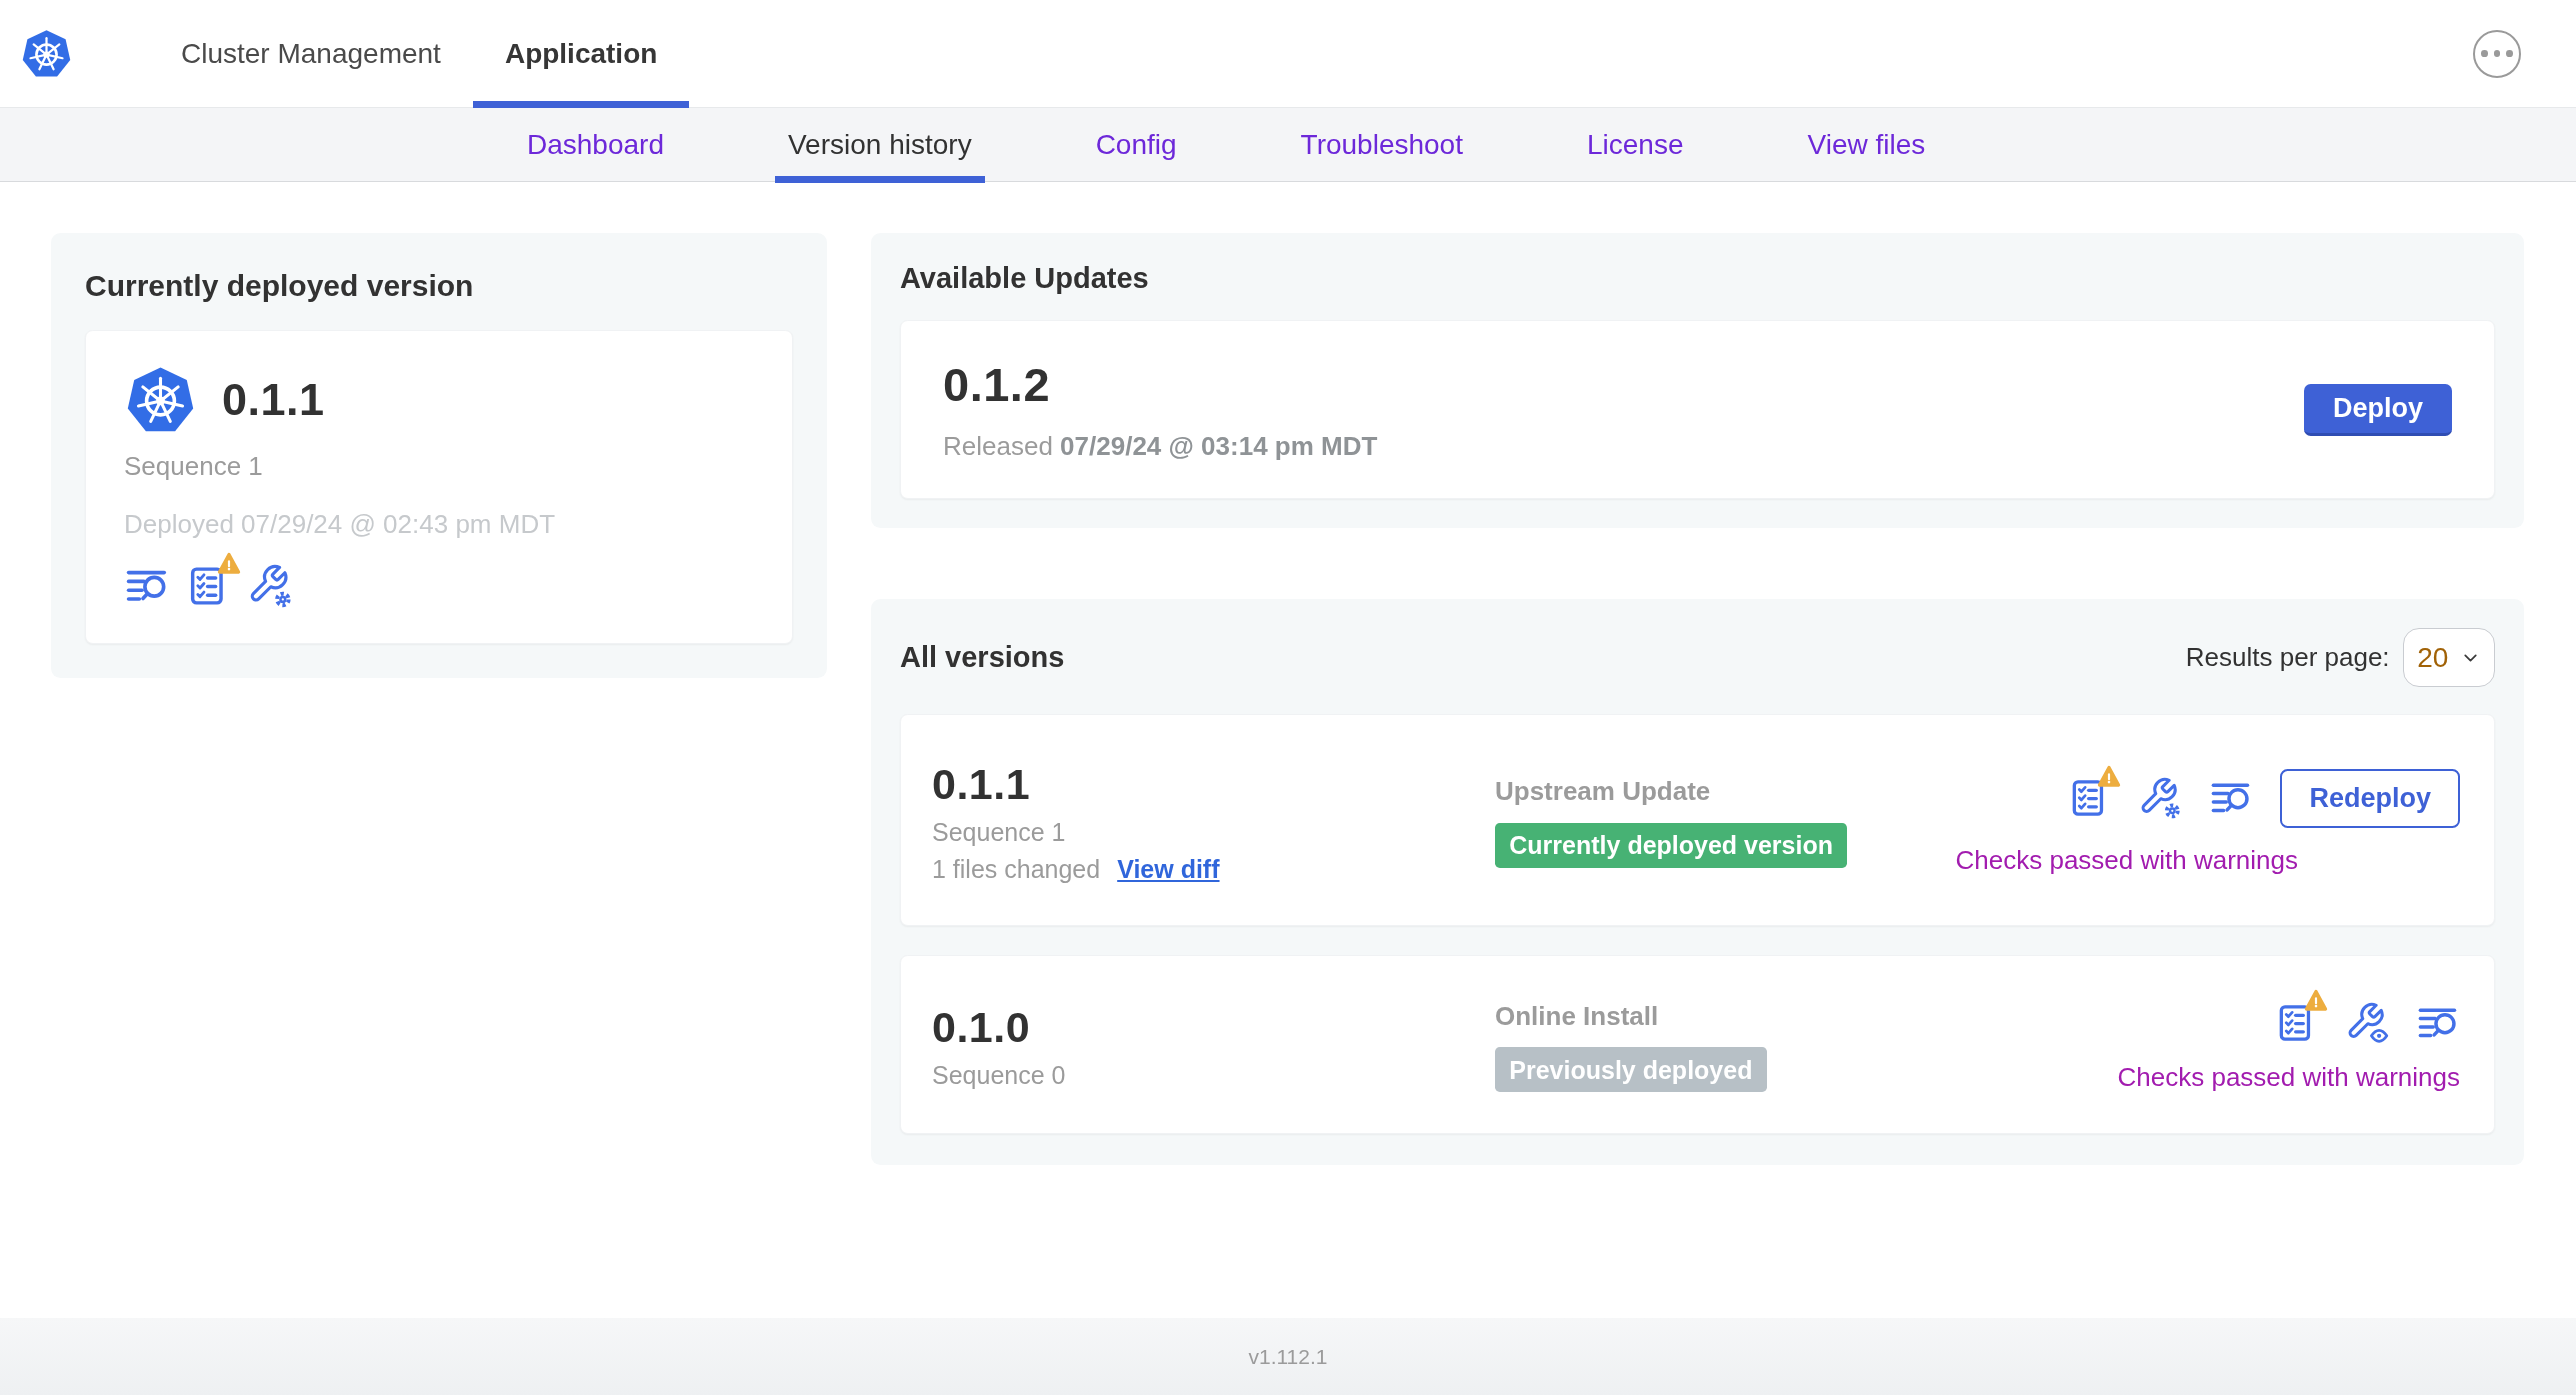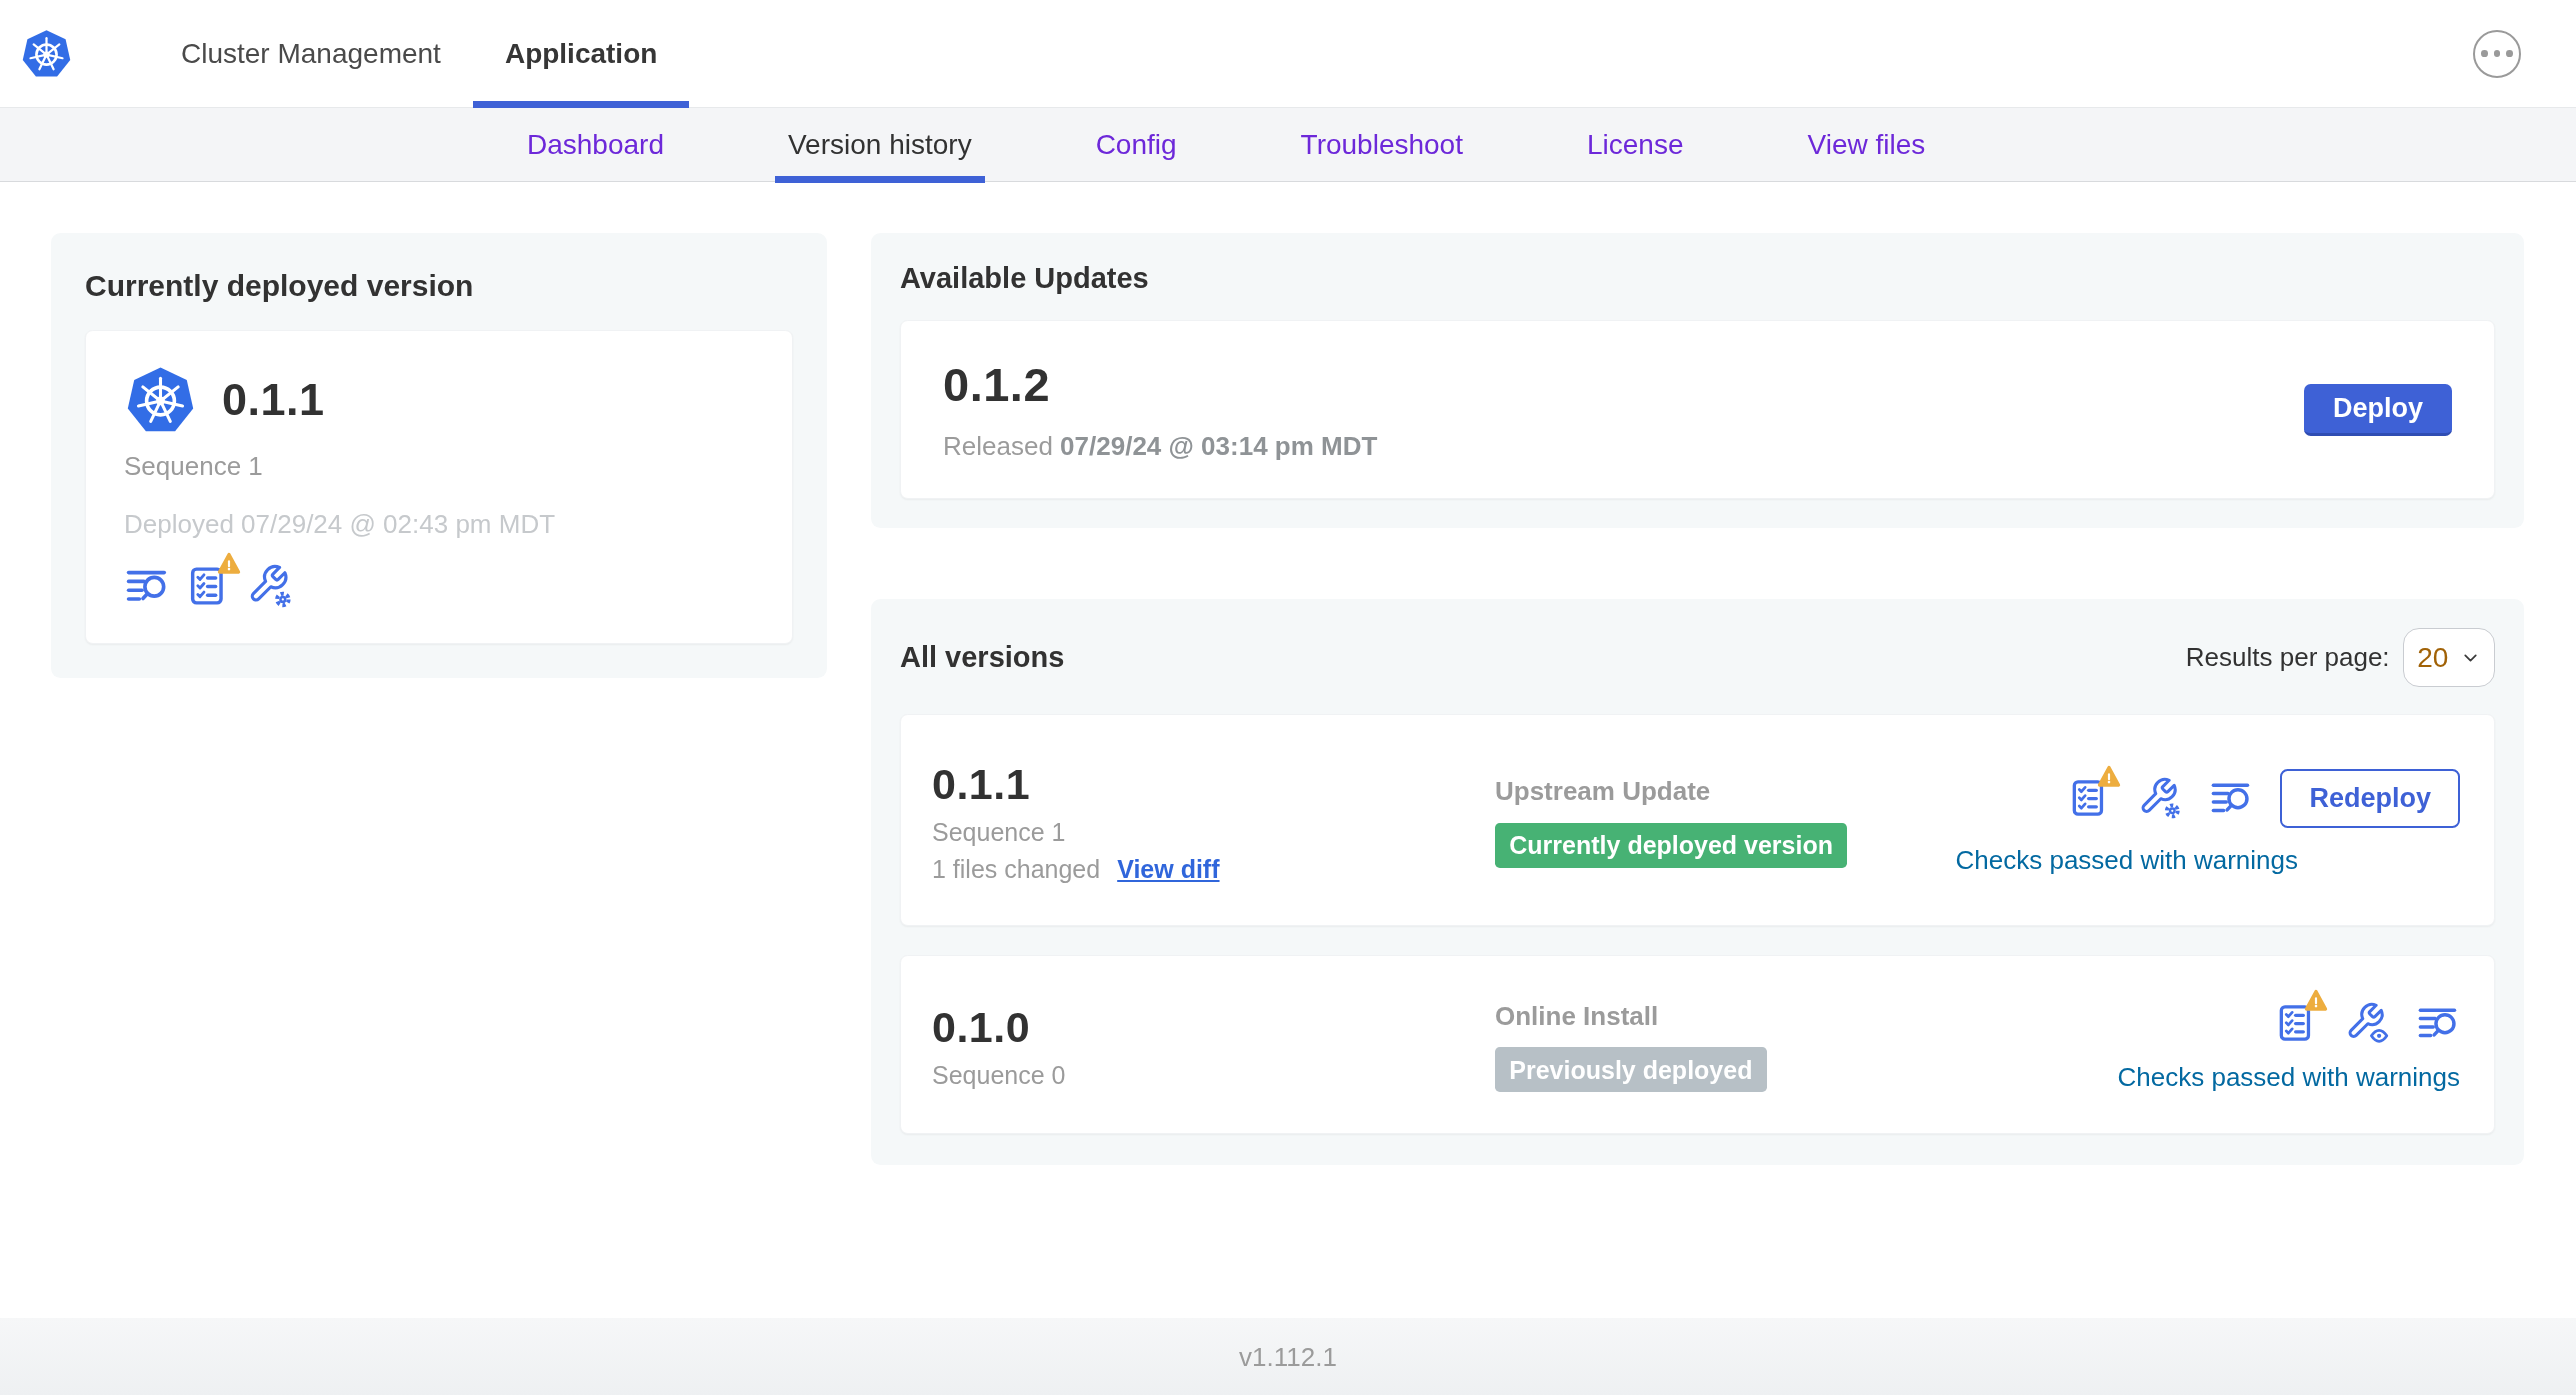--- a/index.html
+++ b/index.html
@@ -117,28 +117,28 @@
   }
   .badge-green { background:#47B274; }
   .badge-gray  { background:#B7C0C6; }
   .vr-right { display:flex; flex-direction:column; align-items:flex-end; }
   .vr-actions { display:flex; align-items:center; gap:27px; }
   .btn-outline {
     min-width:168px; height:59px; padding:0 27px; background:#fff; color:#3E61D6;
     border:2.9px solid #3E61D6; border-radius:7.6px;
     font-family:inherit; font-size:27px; font-weight:700; cursor:pointer;
   }
-  .vr-status { margin-top:17px; font-size:26px; font-weight:500; color:#0369a1; }
+  .vr-status { margin-top:17px; font-size:26px; font-weight:500; color:#a21caf; }
   .row-0 .vr-status { margin-right:162px; }
 
   
   .footer {
     height:78px; flex:none; background:linear-gradient(#f6f7f8,#eef0f2);
     display:flex; align-items:center; justify-content:center;
-    font-size:26px; color:#9b9b9b;
+    font-size:21px; color:#9b9b9b;
   }
 </style>
 </head>
 <body>
 
 <svg width="0" height="0" style="position:absolute" aria-hidden="true">
   <defs>
     <symbol id="sym-k8s" viewBox="0 0 100 100">
       <polygon points="50,6 86,23.3 94.8,62.2 70,93.4 30,93.4 5.2,62.2 14,23.3" fill="#326DE6"></polygon>
       <g stroke="#fff" stroke-width="4.2" stroke-linecap="round">

